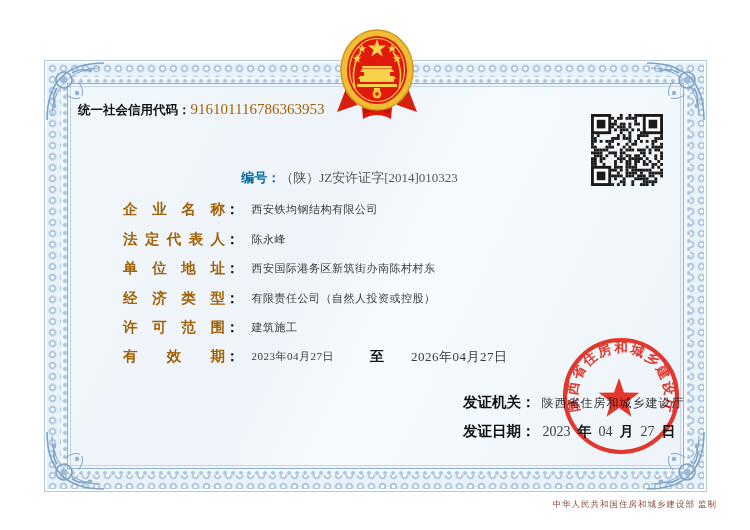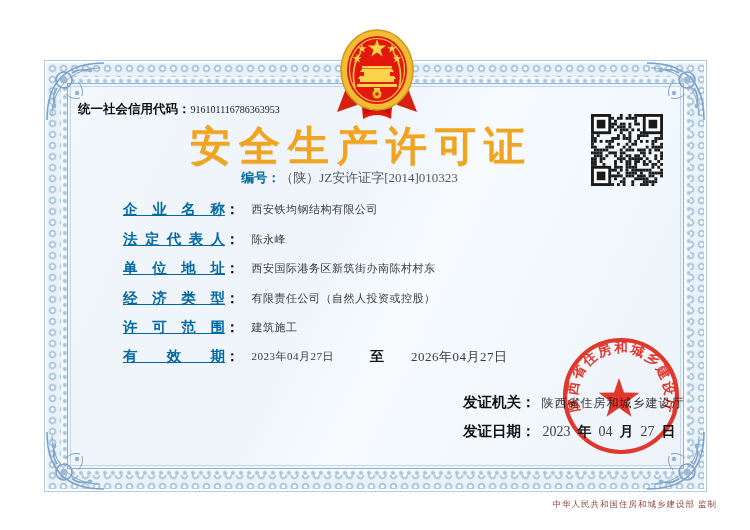--- a/index.html
+++ b/index.html
@@ -40,43 +40,43 @@
   .corner.tl{left:44px;top:60px;}
   .corner.tr{right:43px;top:60px;transform:scaleX(-1);}
   .corner.bl{left:44px;bottom:38px;transform:scaleY(-1);}
   .corner.br{right:43px;bottom:38px;transform:scale(-1,-1);}
 
   
   .content{position:absolute;left:0;top:0;width:750px;height:530px;z-index:3;}
 
   .credit-line{position:absolute;left:78px;top:101px;font-size:12.5px;color:#111;}
   .credit-line .lab{font-weight:bold;text-align:right;}
-  .credit-line .val{font-family:"Liberation Serif","DejaVu Serif",serif;font-size:10px;color:#0f172a;}
+  .credit-line .val{font-family:"Liberation Serif","DejaVu Serif",serif;font-size:15px;color:#a16207;}
 
   .title{
     position:absolute;left:44px;top:119px;width:663px;text-align:center;
     transform:translateX(-14px);
     font-size:41px;font-weight:bold;color:#f0a41f;letter-spacing:8px;
     text-shadow:0 1px 0 rgba(210,140,20,.25);
     white-space:nowrap;
   }
   .number-line{
     position:absolute;left:44px;top:169px;width:663px;text-align:center;
     transform:translateX(-26px);font-size:13px;color:#333;white-space:nowrap;
   }
   .number-line .lab{font-weight:bold;color:#0369a1;}
   .number-line .val{font-family:"Liberation Serif","DejaVu Serif",serif;color:#555;}
 
   .qr{position:absolute;left:591px;top:114px;width:72px;height:72px;}
 
   .field-row{position:absolute;left:123px;height:20px;white-space:nowrap;}
   .f-label{
     display:inline-block;width:102px;vertical-align:middle;
-    font-size:14.5px;font-weight:bold;color:#0369a1;
-    text-align:justify;text-align-last:justify;text-decoration:underline;
+    font-size:14.5px;font-weight:bold;color:#a16207;
+    text-align:justify;text-align-last:justify;
   }
   .f-colon{font-size:14.5px;font-weight:bold;color:#111;vertical-align:middle;}
   .f-value{
     font-family:"Liberation Serif","DejaVu Serif",serif;
     font-size:11px;color:#3a3a3a;margin-left:12px;vertical-align:middle;letter-spacing:.5px;
   }
   .row-0{top:200px;} .row-1{top:230px;} .row-2{top:259px;}
   .row-3{top:289px;} .row-4{top:318px;} .row-5{top:347px;}
   .to-word{font-size:14px;font-weight:bold;color:#111;margin-left:36px;vertical-align:middle;}
   .to-value{
@@ -222,21 +222,20 @@
     </g>
   </svg>
 </div>
 
 <div class="content">
 
   <div class="credit-line">
     <span class="lab">统一社会信用代码：</span><span class="val">916101116786363953</span>
   </div>
 
-  <div class="title">安全生产许可证</div>
 
   <div class="number-line">
     <span class="lab">编号：</span><span class="val">（陕）JZ安许证字[2014]010323</span>
   </div>
 
   <svg class="qr" id="qr-svg" viewBox="0 0 72 72">
       <rect x="28.80" y="0.00" width="2.88" height="2.88" fill="#1b1b1b"></rect>
       <rect x="37.44" y="0.00" width="2.88" height="2.88" fill="#1b1b1b"></rect>
       <rect x="43.20" y="0.00" width="2.88" height="2.88" fill="#1b1b1b"></rect>
       <rect x="46.08" y="0.00" width="2.88" height="2.88" fill="#1b1b1b"></rect>

